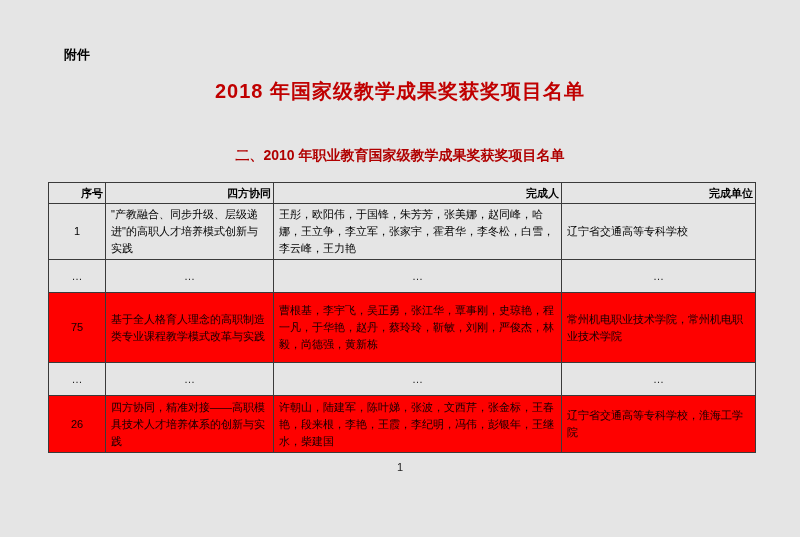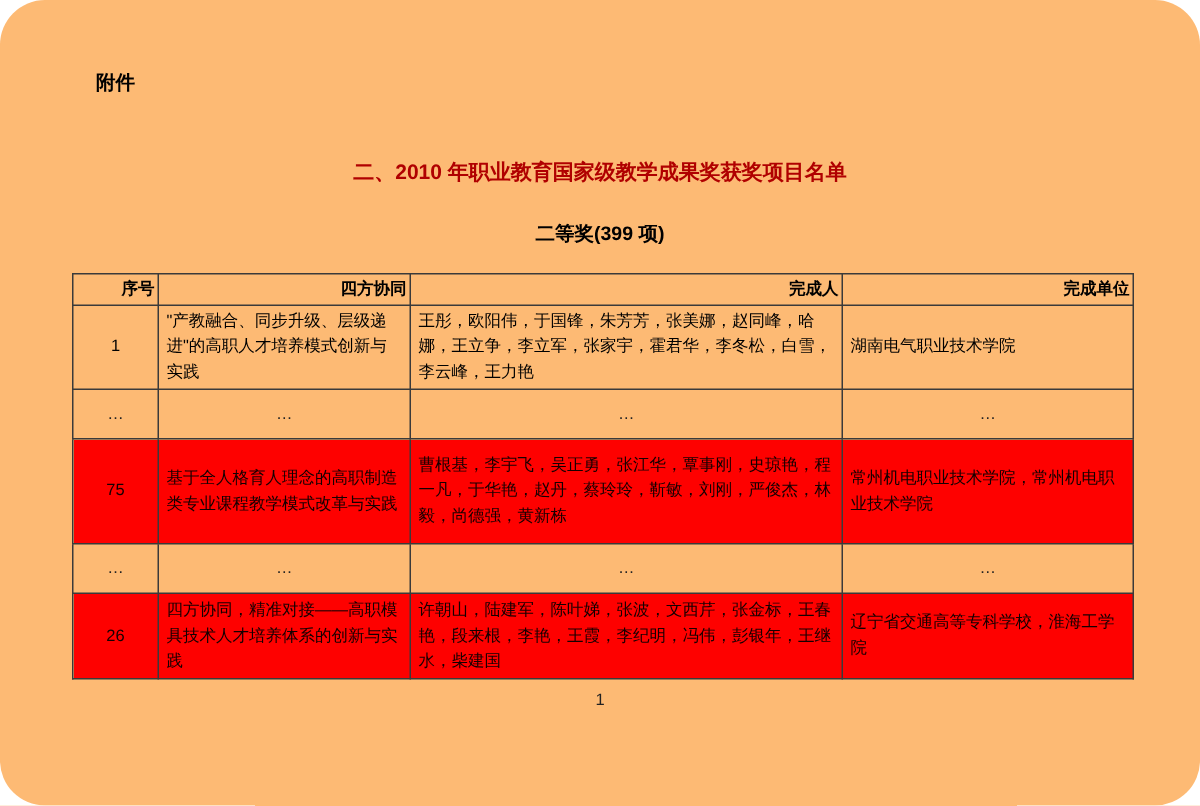--- a/index.html
+++ b/index.html
@@ -9,22 +9,21 @@
     width: 800px;
     height: 537px;
     overflow: hidden;
     font-family: "Liberation Sans", "DejaVu Sans", sans-serif;
     color: #000;
   }
   .page {
     width: 800px;
     height: 537px;
     position: relative;
-    background: #fdba74;
-    border-radius: 30px;
+    background: #e5e5e5;
   }
   .attachment {
     padding-top: 46px;
     margin-left: 64px;
     font-size: 13px;
     font-weight: bold;
     color: #000;
   }
   .title {
     margin: 14px 0 0 0;
@@ -91,24 +90,24 @@
     color: #222;
   }
 </style>
 </head>
 <body>
 
 <div class="page">
 
   <div class="attachment">附件</div>
 
+  <div class="title">2018 年国家级教学成果奖获奖项目名单</div>
 
   <div class="subtitle">二、2010 年职业教育国家级教学成果奖获奖项目名单</div>
 
-  <div class="award">二等奖(399 项)</div>
 
   <table class="awards">
     <colgroup>
       <col class="c-id">
       <col class="c-name">
       <col class="c-people">
       <col class="c-unit">
     </colgroup>
     <thead>
       <tr>
@@ -116,21 +115,21 @@
         <th>四方协同</th>
         <th>完成人</th>
         <th>完成单位</th>
       </tr>
     </thead>
     <tbody>
       <tr class="r1">
         <td class="c-id">1</td>
         <td class="c-name">"产教融合、同步升级、层级递进"的高职人才培养模式创新与实践</td>
         <td class="c-people">王彤，欧阳伟，于国锋，朱芳芳，张美娜，赵同峰，哈娜，王立争，李立军，张家宇，霍君华，李冬松，白雪，李云峰，王力艳</td>
-        <td class="c-unit">湖南电气职业技术学院</td>
+        <td class="c-unit">辽宁省交通高等专科学校</td>
       </tr>
       <tr class="re ellipsis">
         <td class="c-id">…</td>
         <td class="c-name">…</td>
         <td class="c-people">…</td>
         <td class="c-unit">…</td>
       </tr>
       <tr class="r42 highlight">
         <td class="c-id">75</td>
         <td class="c-name">基于全人格育人理念的高职制造类专业课程教学模式改革与实践</td>

